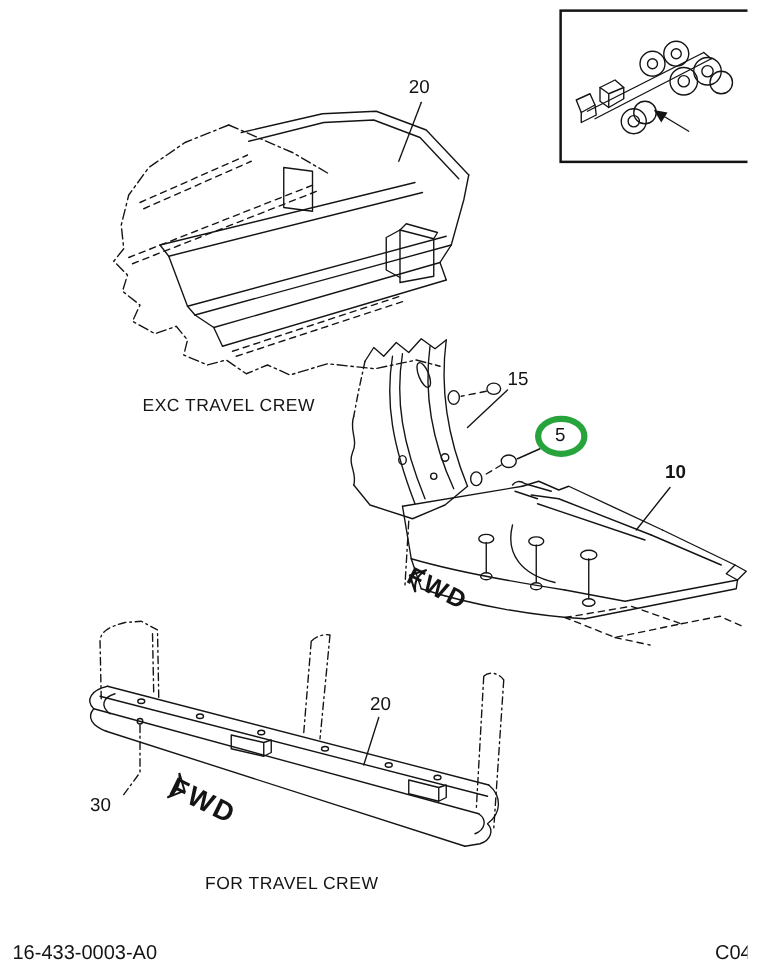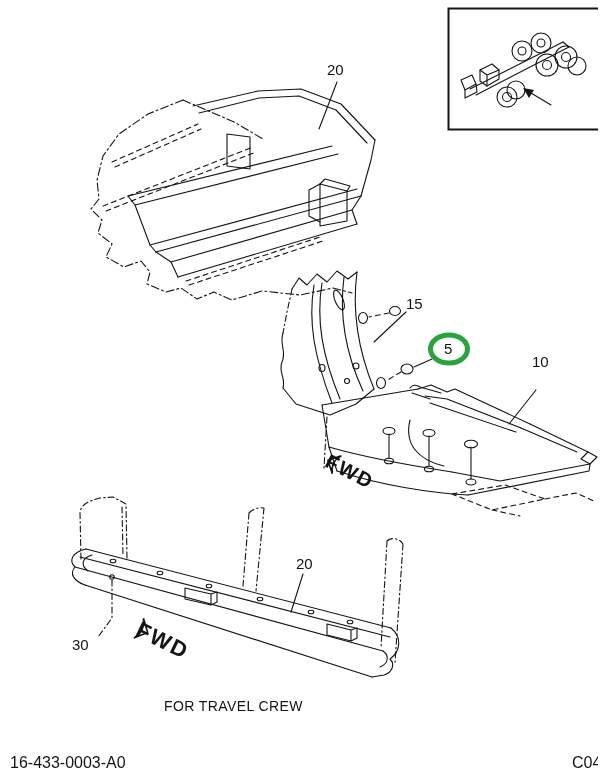--- a/index.html
+++ b/index.html
@@ -159,26 +159,27 @@
       <path class="ln" d="M185,588 L211,594 L211,605 L185,599 Z M211,594 L217,592 L217,602 L211,605"></path>
       <path class="ln" d="M327,624 L351,630 L351,641 L327,635 Z M351,630 L357,628 L357,638 L351,641"></path>
       <circle class="ln" cx="112" cy="577" r="2.2"></circle>
       <path class="ln dd" d="M112,580 L112,618 L98,637"></path>
       <path class="ln" d="M303,574 L291,612"></path>
     </g>
   </svg>
 
   <div class="lbl callout" style="left:327px;top:62px;">20</div>
 
+  <div class="lbl caption" style="left:114px;top:316px;">EXC TRAVEL CREW</div>
 
   <div class="lbl callout" style="left:406px;top:296px;text-align:right;">15</div>
 
   <div class="lbl callout" style="left:444px;top:341px;">5</div>
 
-  <div class="lbl callout" style="left:532px;top:354px;">10</div>
+  <div class="lbl callout" style="left:532px;top:370px;font-weight:bold;">10</div>
 
   <div class="lbl fwd fwd-mid" style="left:332px;top:450px;">
     <svg width="12" height="22" viewBox="0 0 12 22">
       <path d="M11,1 L1,11 L11,21 C6,14 6,8 11,1 Z" fill="none" stroke="#141414" stroke-width="1.6"></path>
     </svg>
     <span>FWD</span>
   </div>
 
   <div class="lbl callout" style="left:296px;top:556px;">20</div>
 

